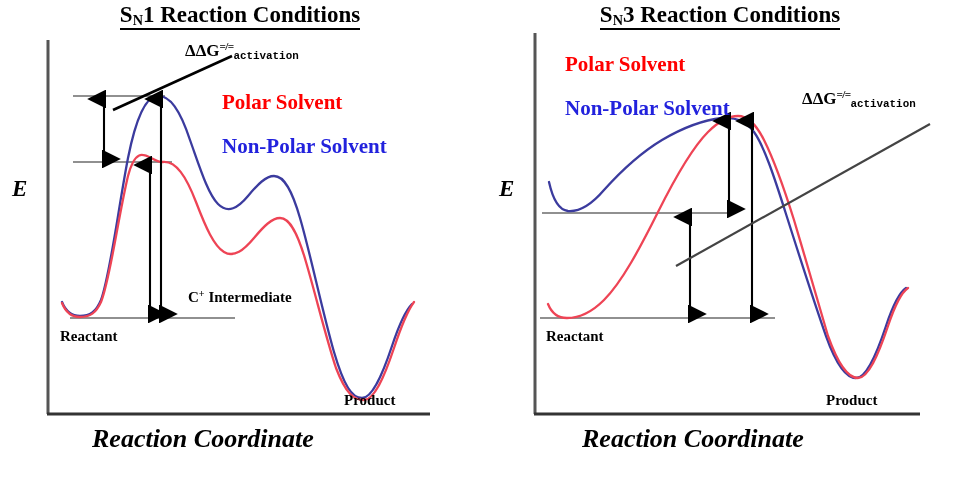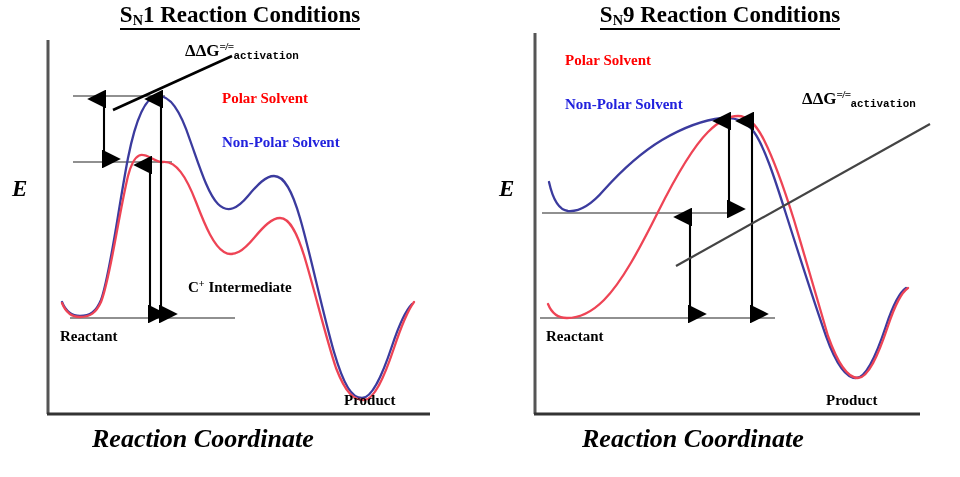--- a/index.html
+++ b/index.html
@@ -39,21 +39,21 @@
     border-bottom: 2px solid #000;
     padding-bottom: 1px;
   }
   .panel-title sub {
     font-size: 0.62em;
     vertical-align: -0.18em;
   }
 
   .legend-label {
     position: absolute;
-    font-size: 15px;
+    font-size: 21px;
     font-weight: bold;
     white-space: nowrap;
   }
 
   .axis-label-e {
     position: absolute;
     font-size: 23px;
     font-weight: bold;
     font-style: italic;
     color: #000;
@@ -162,27 +162,27 @@
   </div>
 
   <div class="legend-label" style="left:222px; top:90px; color:#ff0000;">Polar Solvent</div>
   <div class="legend-label" style="left:222px; top:134px; color:#2222dd;">Non-Polar Solvent</div>
 
   <div class="axis-label-e" style="left:12px; top:176px;">E</div>
   <div class="axis-label-x" style="left:92px; top:424px;">Reaction Coordinate</div>
 
   <div class="point-label" style="left:60px; top:328px;">Reactant</div>
   <div class="point-label" style="left:344px; top:392px;">Product</div>
-  <div class="point-label" style="left:188px; top:278px;"><span>C</span><sup>+</sup><span> Intermediate</span></div>
+  <div class="point-label" style="left:188px; top:288px;"><span>C</span><sup>+</sup><span> Intermediate</span></div>
 </div>
 
 <div class="panel" id="panel-sn2">
 
   <div class="panel-title">
-    <span class="tu"><span>S</span><sub>N</sub><span>9 Reaction Conditions</span></span>
+    <span class="tu"><span>S</span><sub>N</sub><span>3 Reaction Conditions</span></span>
   </div>
 
   <svg class="plot" viewBox="0 0 480 477">
     <defs>
       <marker id="ah-up2" markerWidth="9" markerHeight="9" refX="4.5" refY="8" orient="auto">
         <path d="M4.5,0 L9,9 L0,9 Z" fill="#000"></path>
       </marker>
       <marker id="ah-dn2" markerWidth="9" markerHeight="9" refX="4.5" refY="1" orient="auto">
         <path d="M4.5,9 L0,0 L9,0 Z" fill="#000"></path>
       </marker>

